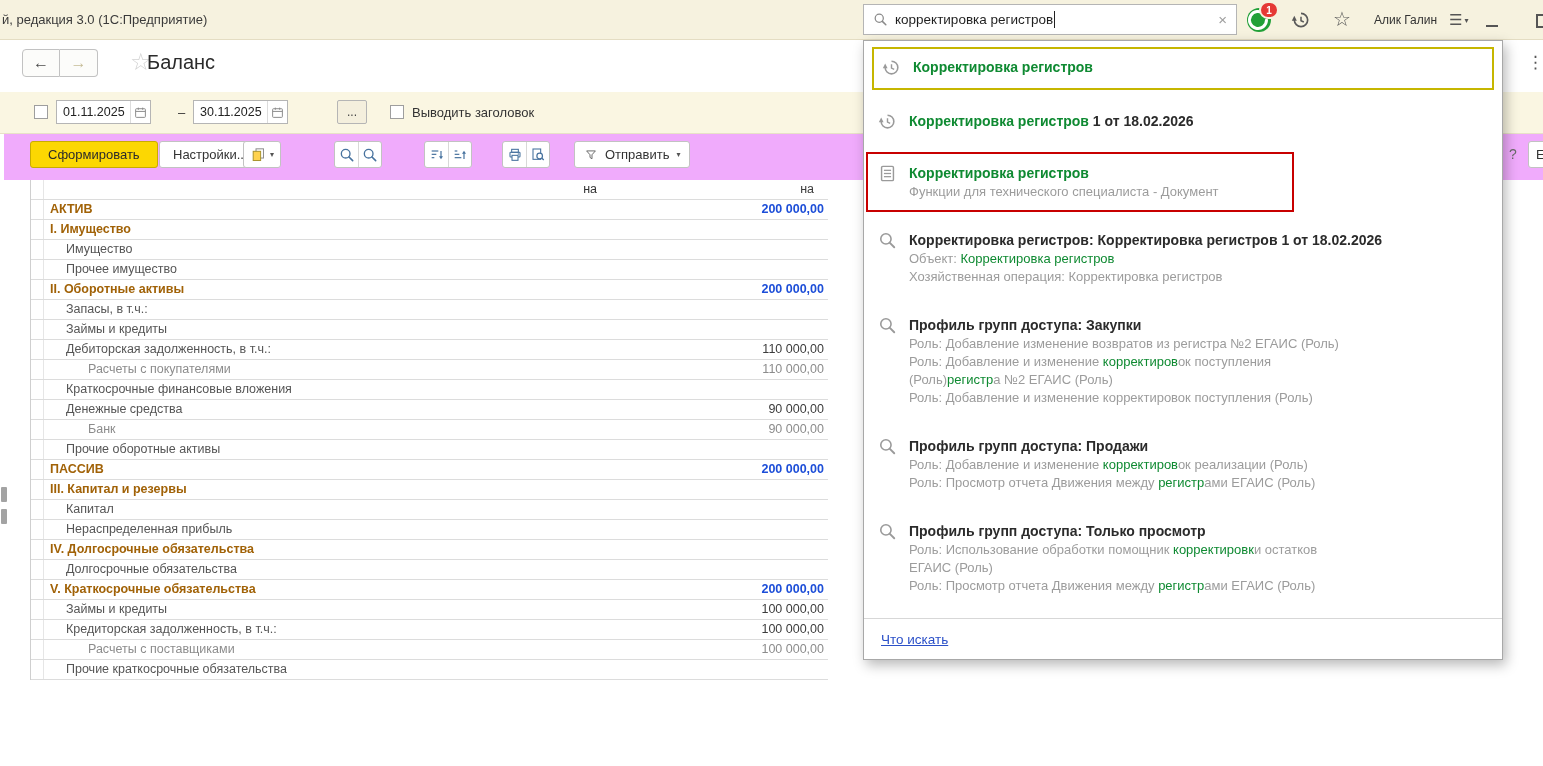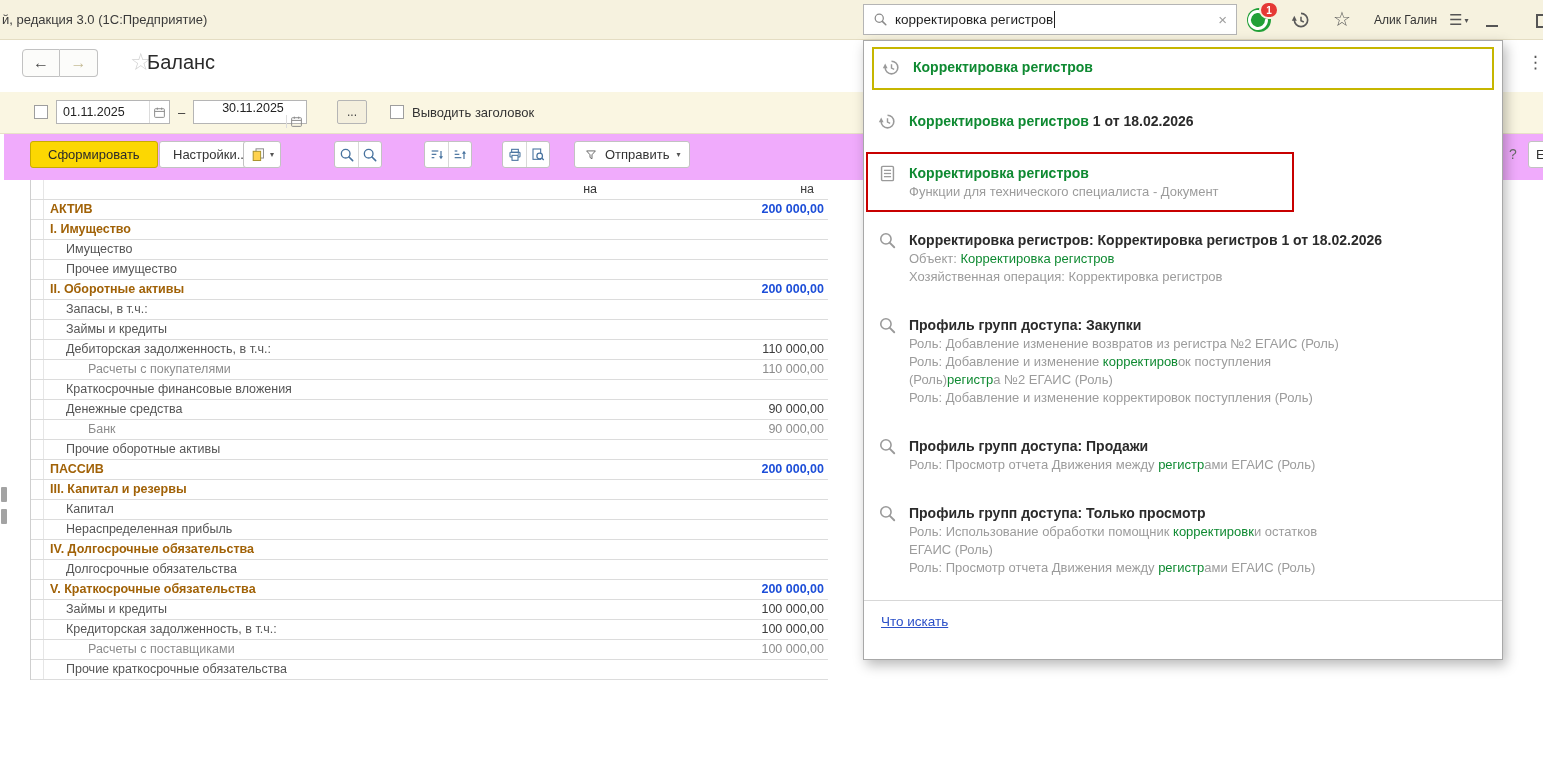--- a/index.html
+++ b/index.html
@@ -35,22 +35,22 @@
   .title-star{position:absolute;left:130px;top:48px;font-size:24px;color:#d2d2d2;cursor:pointer;}
   .page-title{position:absolute;left:147px;top:51px;font-size:20px;font-weight:normal;color:#2b2b2b;margin:0;}
   .vdots{position:absolute;left:1527px;top:52px;font-size:17px;color:#555;cursor:pointer;}
 
   
   .filterrow{position:absolute;left:0;top:92px;width:1543px;height:42px;background:#faf6e2;border-bottom:1px solid #e8e1c7;box-sizing:border-box;}
   .chk{position:absolute;width:14px;height:14px;background:#fff;border:1px solid #9e9e9e;box-sizing:border-box;cursor:pointer;}
   .chk.c1{left:34px;top:13px;}
   .chk.c2{left:390px;top:13px;}
   .chklbl{position:absolute;left:412px;top:13px;font-size:13px;color:#333;}
-  .dateinput{position:absolute;top:8px;height:24px;width:114px;background:#fff;border:1px solid #b5b5b5;box-sizing:border-box;display:flex;align-items:center;font-size:12.5px;color:#222;padding-left:6px;cursor:text;}
-  .dateinput.d1{left:56px;} .dateinput.d2{left:193px;flex-direction:column;}
+  .dateinput{position:absolute;top:8px;height:24px;width:95px;background:#fff;border:1px solid #b5b5b5;box-sizing:border-box;display:flex;align-items:center;font-size:12.5px;color:#222;padding-left:6px;cursor:text;}
+  .dateinput.d1{left:56px;} .dateinput.d2{left:193px;}
   .calbtn{margin-left:auto;width:19px;height:100%;display:flex;align-items:center;justify-content:center;border-left:1px solid #dcdcdc;color:#8a8a8a;cursor:pointer;}
   .calbtn svg{width:13px;height:13px;}
   .dash{position:absolute;left:178px;top:13px;color:#333;}
   .dotsbtn{position:absolute;left:337px;top:8px;width:30px;height:24px;background:#f4efdd;border:1px solid #b5b5b5;border-radius:2px;font-size:12px;color:#444;cursor:pointer;padding:0;line-height:14px;}
 
   
   .toolbar{position:absolute;left:4px;top:134px;width:1543px;height:46px;background:#f0abfc;}
   .gen{position:absolute;left:26px;top:7px;height:27px;padding:0 17px;background:#fcd702;border:1px solid #c8ac00;border-radius:3px;font-size:13px;color:#2b2b2b;cursor:pointer;font-family:inherit;}
   .btn{background:#fff;border:1px solid #c2c2c2;border-radius:3px;font-size:13px;color:#333;cursor:pointer;font-family:inherit;}
   .settingsb{position:absolute;left:155px;top:7px;height:27px;padding:0 13px;}
@@ -490,20 +490,21 @@
             <div class="dd-line"><span class="seg-m">(Роль)</span><span class="seg-g">регистр</span><span class="seg-m">а №2 ЕГАИС (Роль)</span></div>
             <div class="dd-line"><span class="seg-m">Роль: Добавление и изменение корректировок поступления (Роль)</span></div>
           </div>
         </div>
         <div class="dd-item">
           <span class="dd-icon"><svg viewBox="0 0 24 24">
               <use href="#i-search"></use>
             </svg></span>
           <div class="dd-body">
             <div class="dd-title"><span class="seg-k">Профиль групп доступа: Продажи</span></div>
+            <div class="dd-line"><span class="seg-m">Роль: Добавление и изменение </span><span class="seg-g">корректиров</span><span class="seg-m">ок реализации (Роль)</span></div>
             <div class="dd-line"><span class="seg-m">Роль: Просмотр отчета Движения между </span><span class="seg-g">регистр</span><span class="seg-m">ами ЕГАИС (Роль)</span></div>
           </div>
         </div>
         <div class="dd-item">
           <span class="dd-icon"><svg viewBox="0 0 24 24">
               <use href="#i-search"></use>
             </svg></span>
           <div class="dd-body">
             <div class="dd-title"><span class="seg-k">Профиль групп доступа: Только просмотр</span></div>
             <div class="dd-line"><span class="seg-m">Роль: Использование обработки помощник </span><span class="seg-g">корректировк</span><span class="seg-m">и остатков</span></div>

